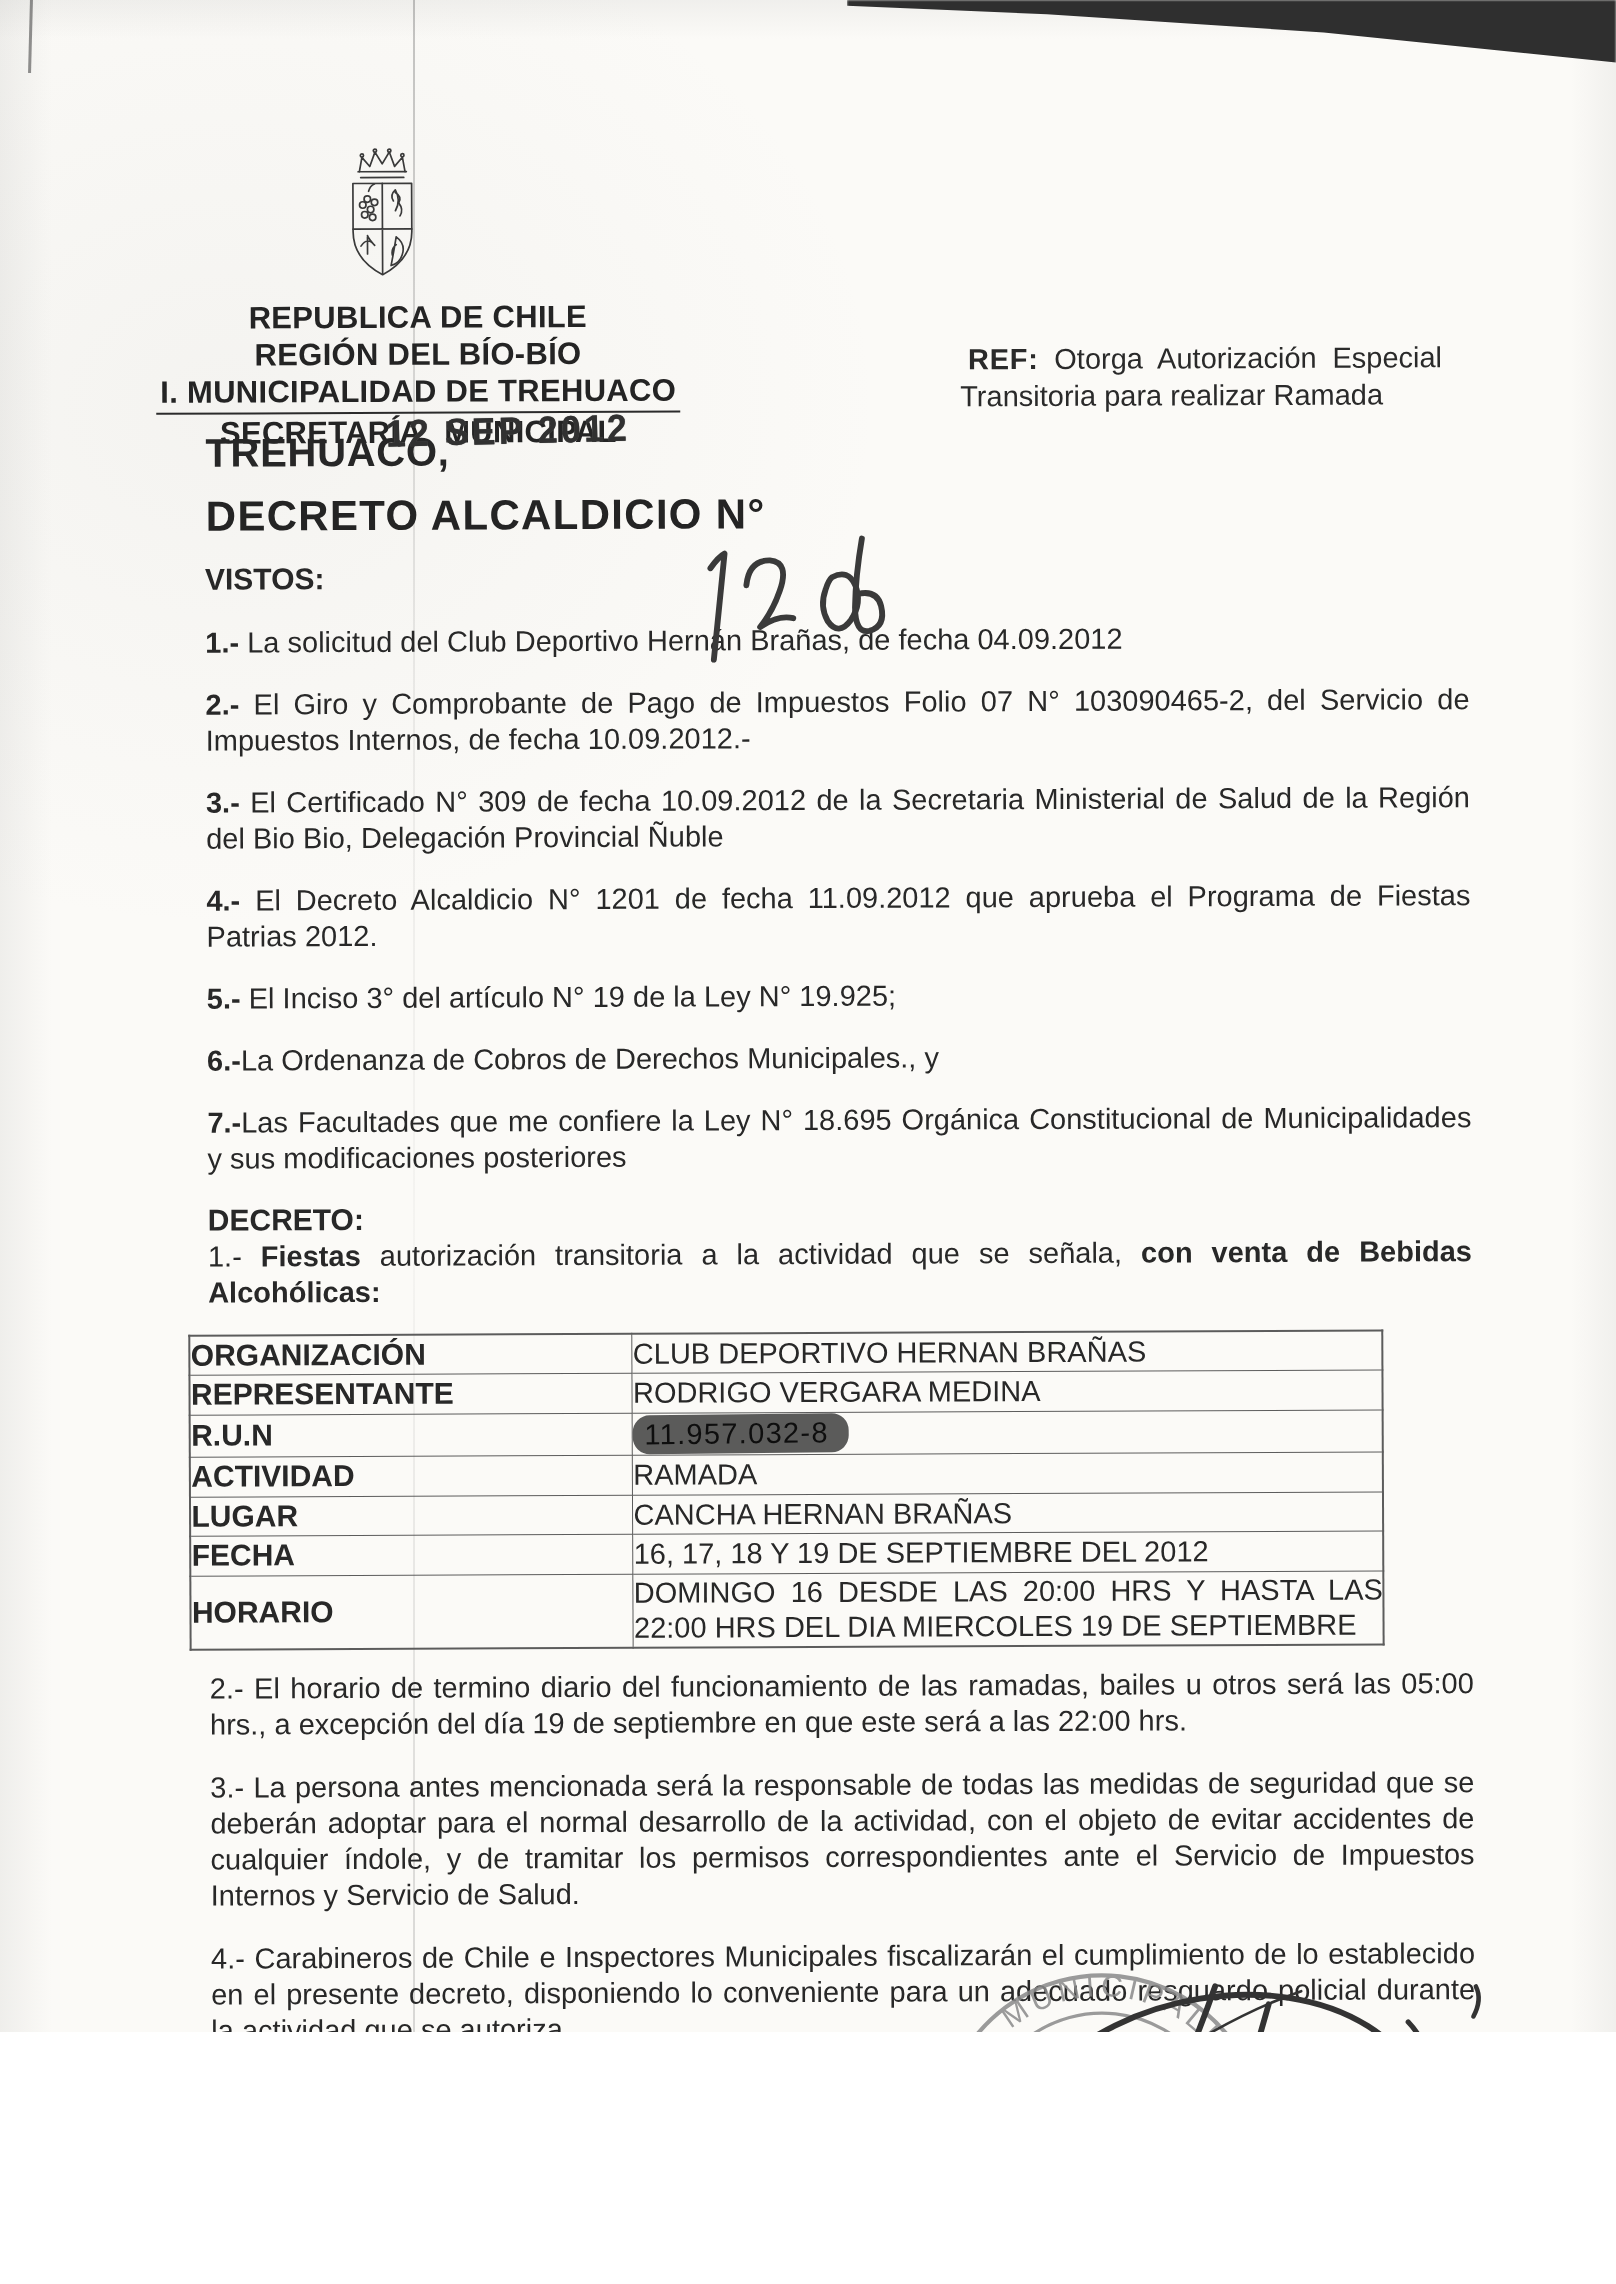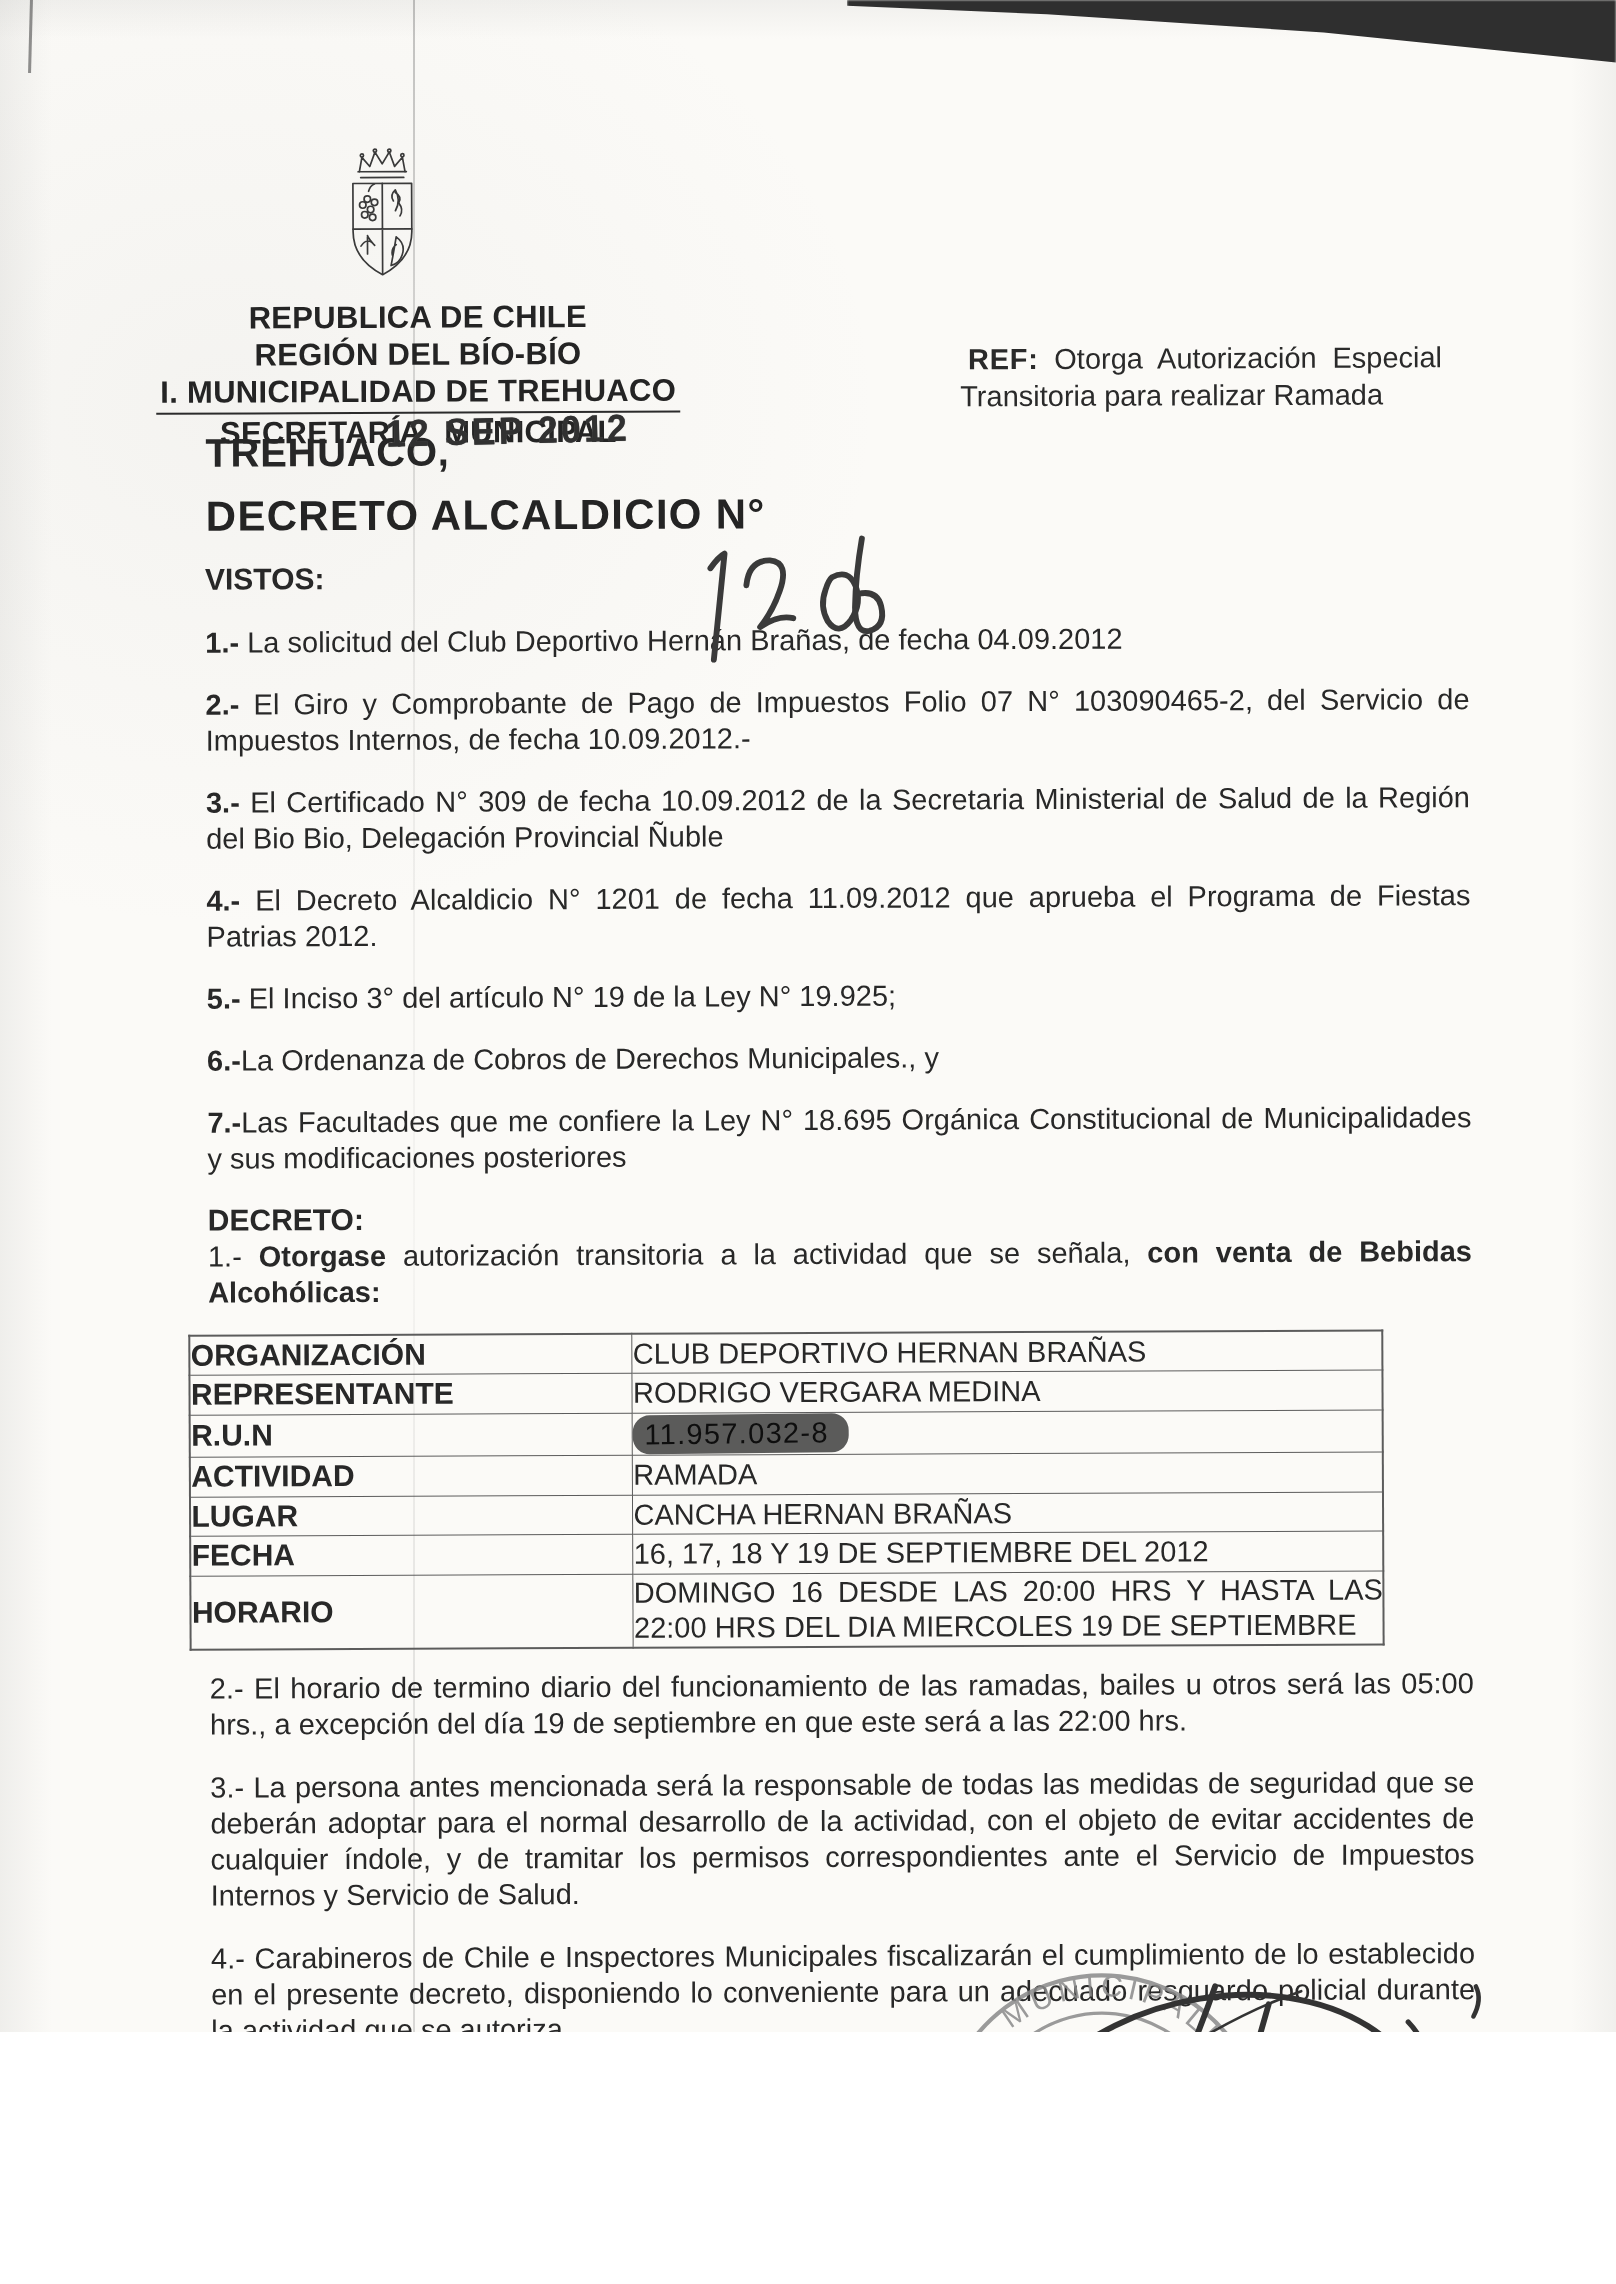--- a/index.html
+++ b/index.html
@@ -125,21 +125,21 @@
           <div class="vistos-item"><b class="num">3.-</b> El Certificado N° 309 de fecha 10.09.2012 de la Secretaria Ministerial de Salud de la Región del Bio Bio, Delegación Provincial Ñuble</div>
           <div class="vistos-item"><b class="num">4.-</b> El Decreto Alcaldicio N° 1201 de fecha 11.09.2012 que aprueba el Programa de Fiestas Patrias 2012.</div>
           <div class="vistos-item"><b class="num">5.-</b> El Inciso 3° del artículo N° 19 de la Ley N° 19.925;</div>
           <div class="vistos-item"><b class="num">6.-</b>La Ordenanza de  Cobros de Derechos Municipales., y</div>
           <div class="vistos-item"><b class="num">7.-</b>Las Facultades que me confiere la Ley N° 18.695 Orgánica Constitucional de Municipalidades y sus modificaciones posteriores</div>
         </div>
 
       <div id="decreto-heading" class="h-bold">DECRETO:</div>
       <div class="para">
         <span>1.-</span>
-        <b>Otorgase</b>
+        <b>Fiestas</b>
         <span>autorización transitoria a la actividad que se señala,</span>
         <b>con venta de Bebidas Alcohólicas:</b>
       </div>
 
       <table class="permit">
           <tbody id="permit-body">
             <tr>
               <td class="lbl">ORGANIZACIÓN</td>
               <td class="val">CLUB DEPORTIVO HERNAN BRAÑAS</td>
             </tr>

